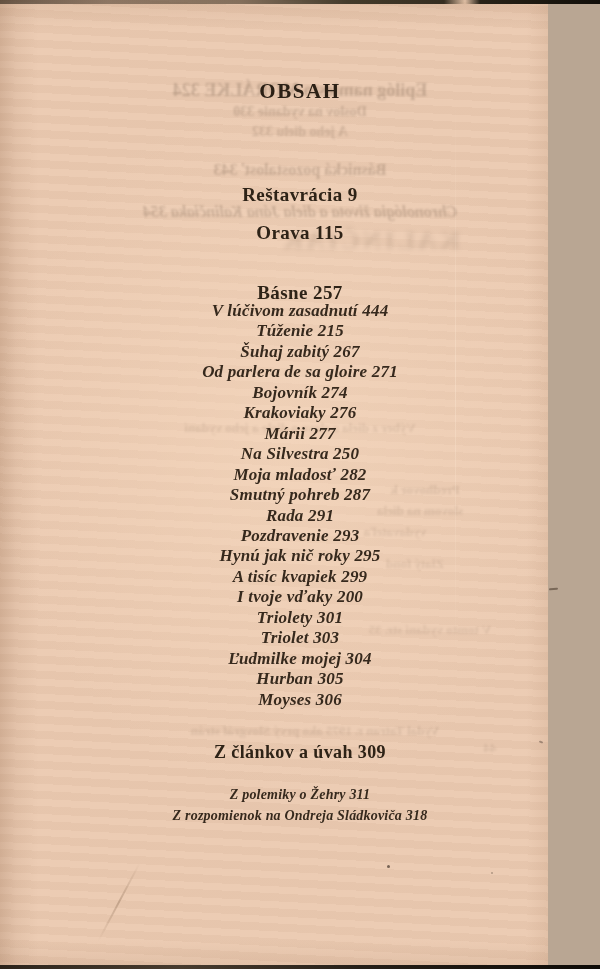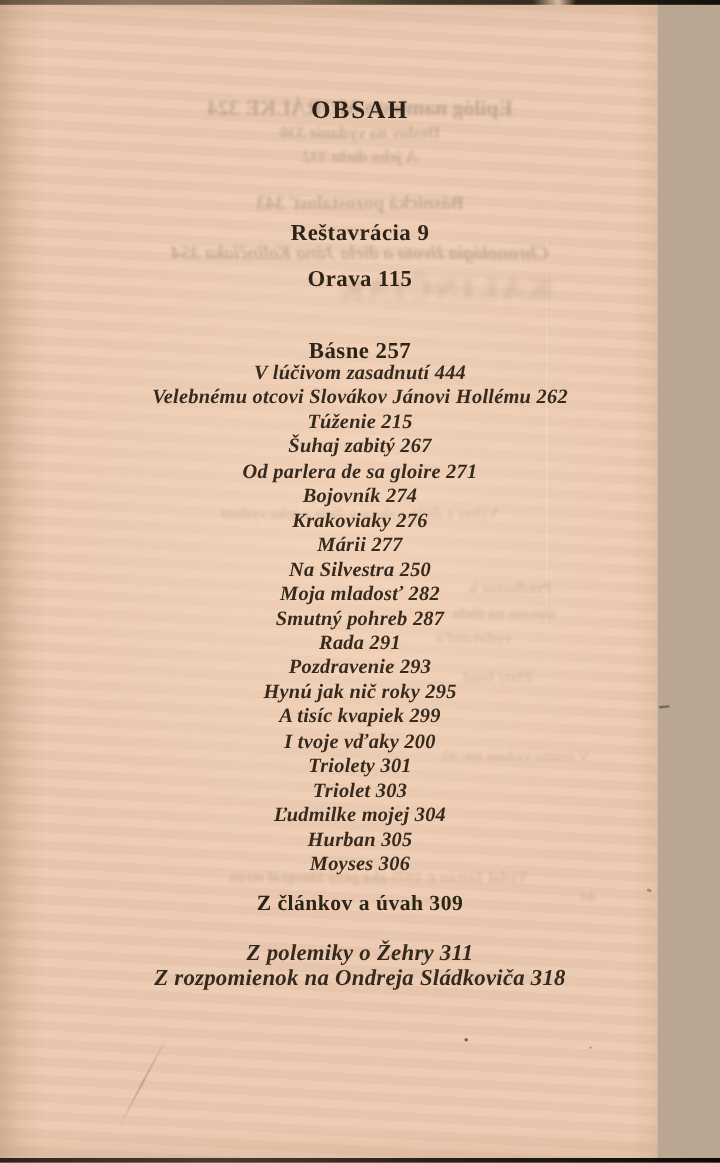--- a/index.html
+++ b/index.html
@@ -45,21 +45,21 @@
   .poems{
     position:absolute;top:301px;left:0;width:600px;text-align:center;
     font-style:italic;font-weight:700;font-size:17px;line-height:20.45px;
     color:#36291d;letter-spacing:.2px;
   }
   .poems div{white-space:nowrap;}
 
   .articles-header{top:742px;font-size:18px;font-weight:700;letter-spacing:.4px;color:#2e2317;}
   .closing{
     position:absolute;top:784px;left:0;width:600px;text-align:center;
-    font-style:italic;font-weight:700;font-size:19px;line-height:21px;
+    font-style:italic;font-weight:700;font-size:14px;line-height:21px;
     color:#36291d;letter-spacing:.2px;
   }
 
   
   .bleed{
     position:absolute;transform:scaleX(-1);
     filter:blur(1.3px);color:rgba(112,90,72,.95);
     font-weight:700;white-space:nowrap;text-align:center;
   }
   .b0{top:80px;left:0;width:600px;font-size:18px;opacity:.32;}
@@ -110,21 +110,20 @@
   <div class="bleed b13">44</div>
 
   <div class="abs center toc-title ink">OBSAH</div>
 
   <div class="abs center part-header ph0">Reštavrácia 9</div>
   <div class="abs center part-header ph1">Orava 115</div>
   <div class="abs center part-header ph2">Básne 257</div>
 
   <div class="poems">
     <div>V lúčivom zasadnutí 444</div>
-    <div>Velebnému otcovi Slovákov Jánovi Hollému 262</div>
     <div>Túženie 215</div>
     <div>Šuhaj zabitý 267</div>
     <div>Od parlera de sa gloire 271</div>
     <div>Bojovník 274</div>
     <div>Krakoviaky 276</div>
     <div>Márii 277</div>
     <div>Na Silvestra 250</div>
     <div>Moja mladosť 282</div>
     <div>Smutný pohreb 287</div>
     <div>Rada 291</div>

